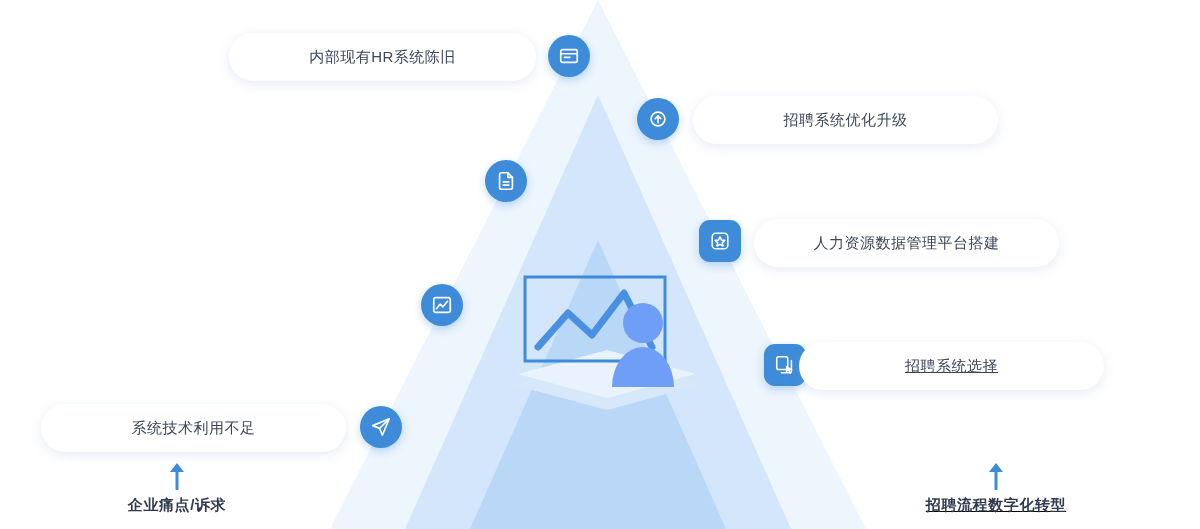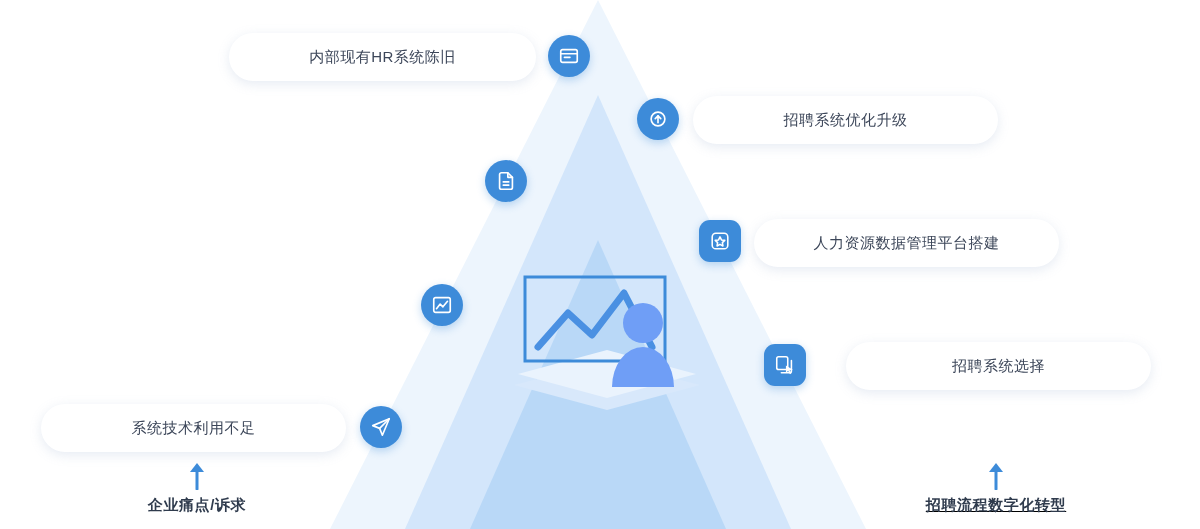--- a/index.html
+++ b/index.html
@@ -174,25 +174,25 @@
     <span>人力资源数据管理平台搭建</span>
   </div>
 
   <div class="badge" style="left:764px; top:344px;">
     <svg width="22" height="22" viewBox="0 0 24 24" fill="none" stroke="#ffffff" stroke-width="1.7" stroke-linecap="round" stroke-linejoin="round">
       <rect x="3" y="3" width="12" height="14" rx="2"></rect>
       <path d="M8 20.5h9a2 2 0 0 0 2-2V7"></path>
       <polygon points="13 12.5 13 21 15.4 18.4 17.4 22 19 21 17 17.6 20.6 17.2" fill="#ffffff" stroke="none"></polygon>
     </svg>
   </div>
-  <div class="pill" style="left:846px; top:342px; width:305px; height:48px;">
+  <div class="pill" style="left:799px; top:342px; width:305px; height:48px;text-decoration:underline;">
     <span>招聘系统选择</span>
   </div>
 
-  <div class="bottom-label" style="left:87px; top:462px;">
+  <div class="bottom-label" style="left:67px; top:462px;">
     <svg class="arrow" width="18" height="28" viewBox="0 0 18 28">
       <line x1="9" y1="27" x2="9" y2="7" stroke="#3d8bd9" stroke-width="3" stroke-linecap="round"></line>
       <polygon points="9,1 16,10 2,10" fill="#3d8bd9"></polygon>
     </svg>
     <span class="caption">企业痛点/诉求</span>
   </div>
 
   <div class="bottom-label" style="left:886px; top:462px;text-decoration:underline;">
     <svg class="arrow" width="18" height="28" viewBox="0 0 18 28">
       <line x1="9" y1="27" x2="9" y2="7" stroke="#3d8bd9" stroke-width="3" stroke-linecap="round"></line>

